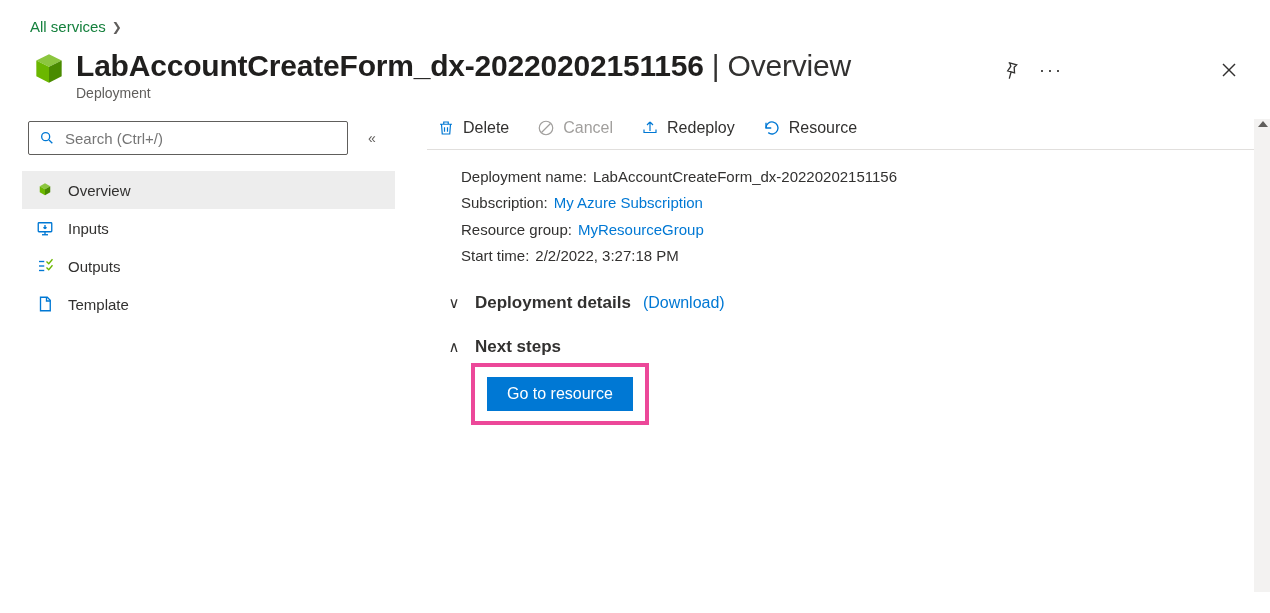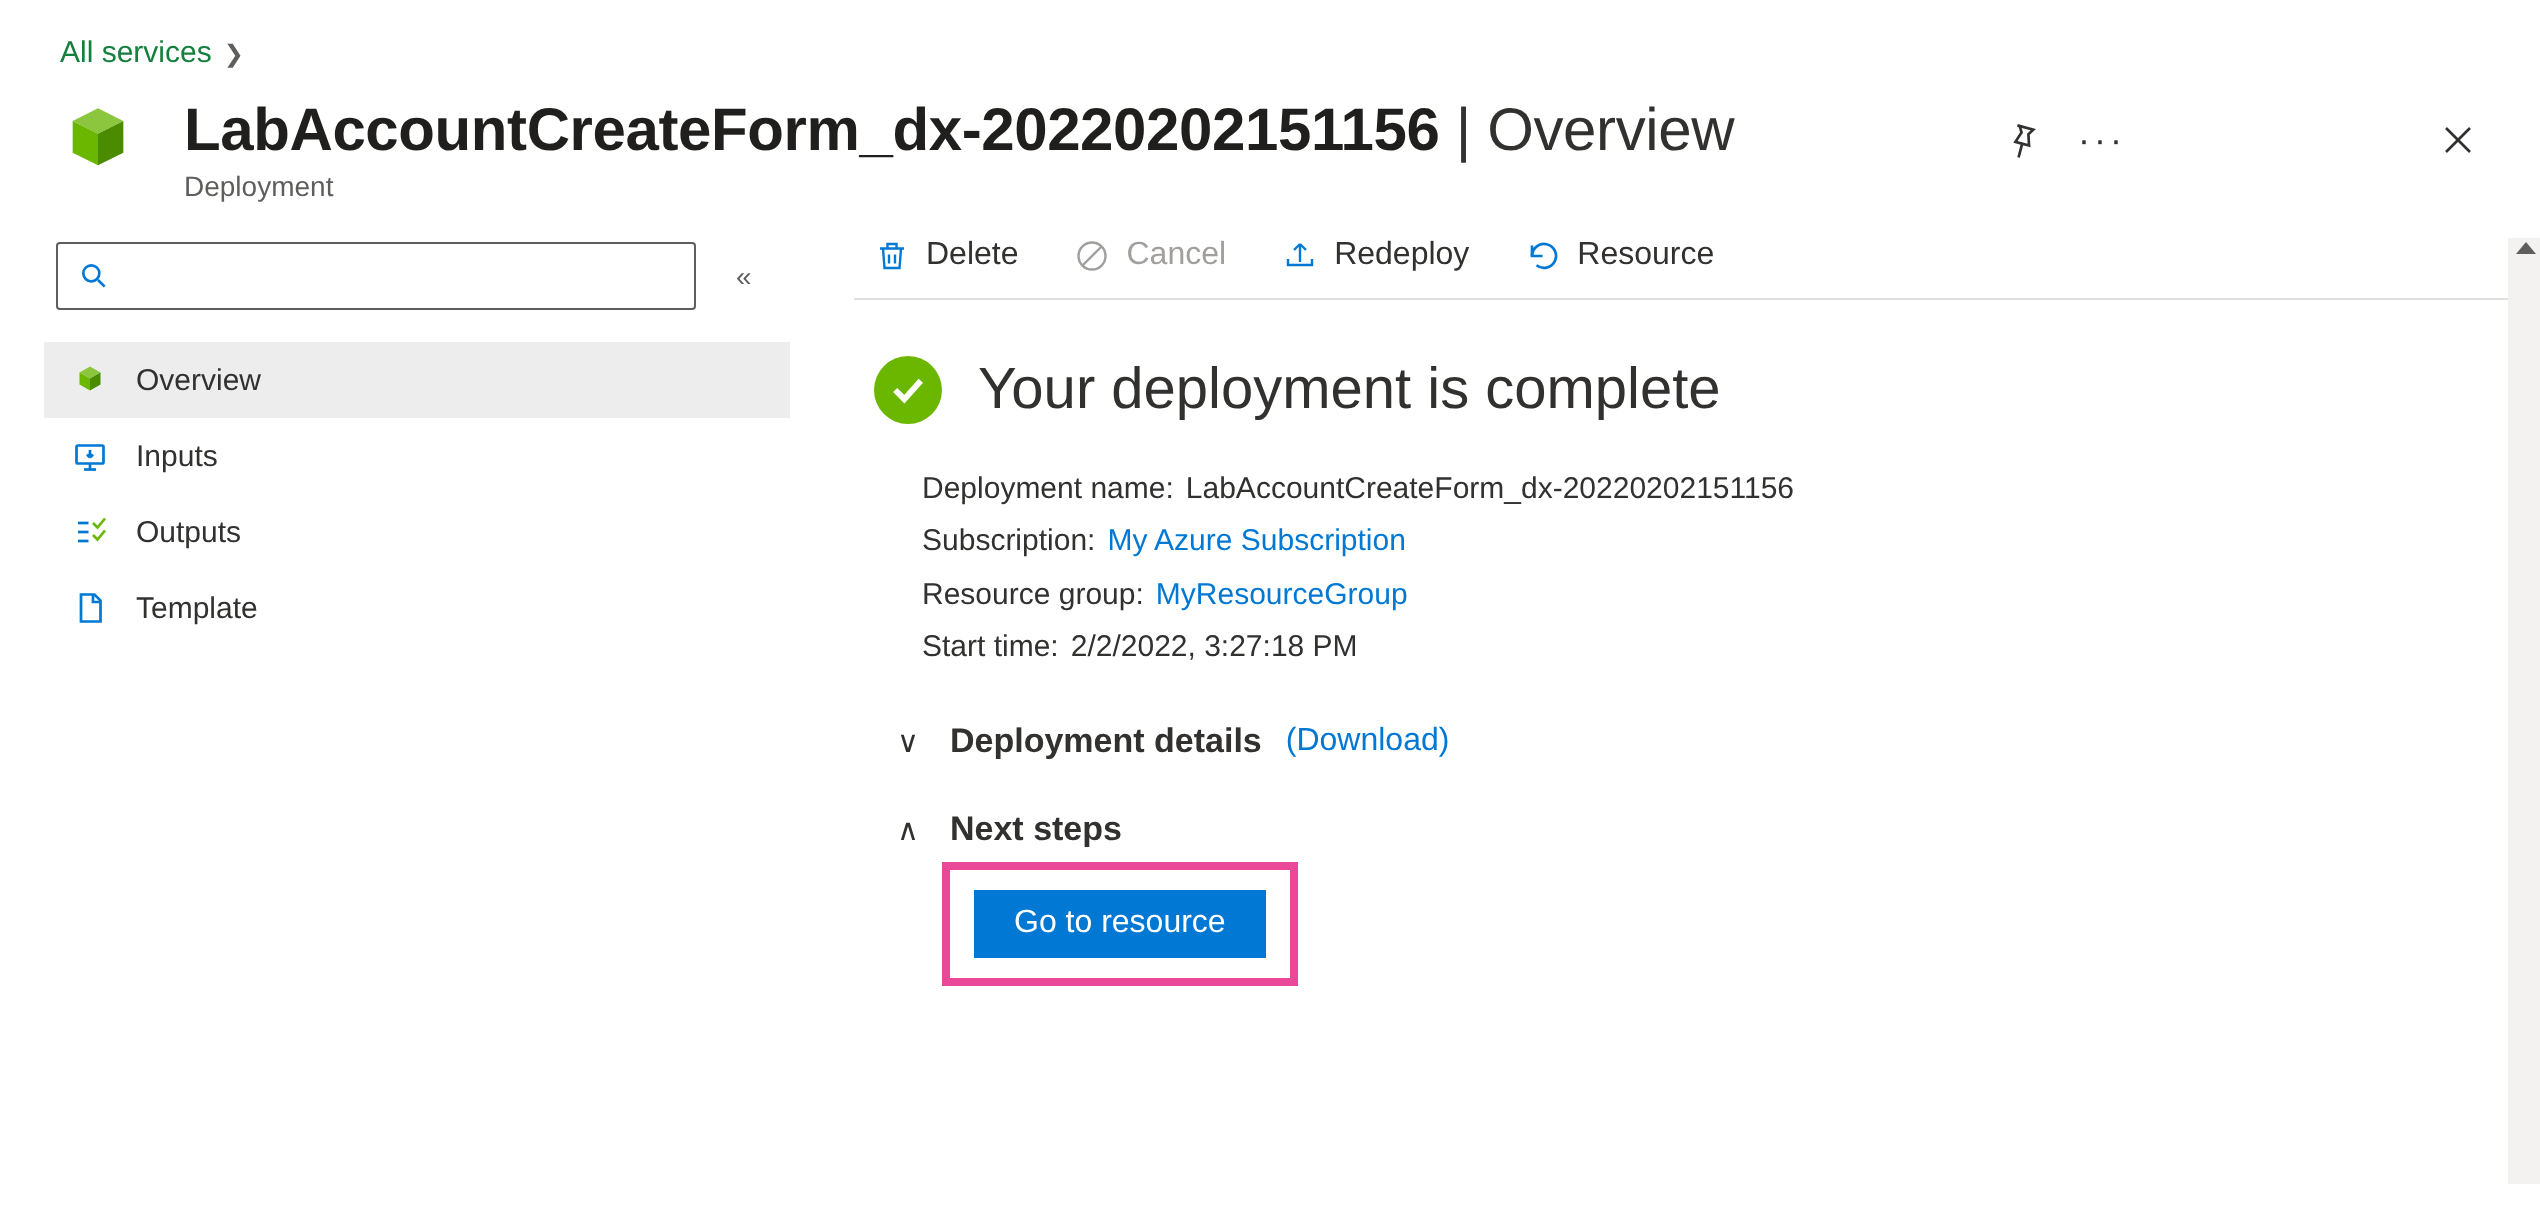--- a/index.html
+++ b/index.html
@@ -26,21 +26,21 @@
     text-decoration: none;
     font-size: 15px;
   }
   .breadcrumb .chev { color: #605e5c; font-size: 12px; }
 
   
   .header {
     display: flex;
     align-items: flex-start;
     padding: 4px 30px 18px;
-    gap: 24px;
+    gap: 8px;
   }
   .header .cube {
     width: 38px; height: 38px; margin-top: 2px;
     display:flex; align-items:center; justify-content:center;
   }
   .header .title-block { flex: 0 0 auto; }
   .header h1 {
     font-size: 30px;
     font-weight: 600;
     color: #201f1e;
@@ -253,20 +253,21 @@
 
 <div class="content">
 
   <div class="sidebar">
     <div class="search-row">
       <div class="search-box">
         <svg viewBox="0 0 24 24" width="16" height="16" fill="none" stroke="#0078d4" stroke-width="2">
           <circle cx="10" cy="10" r="6"></circle>
             <line x1="15" y1="15" x2="20" y2="20"></line>
         </svg>
+        <input type="text" placeholder="Search (Ctrl+/)" style="">
       </div>
       <div class="collapse-chev">«</div>
     </div>
     <ul class="nav">
       <li class="active">
         <span class="nav-icon">
           <svg viewBox="0 0 24 24" width="18" height="18">
               <g>
                 <polygon points="12,3 19,7 12,11 5,7" fill="#8cc63f"></polygon>
                 <polygon points="5,7 12,11 12,19 5,15" fill="#6bb700"></polygon>
@@ -335,28 +336,20 @@
       </div>
       <div class="tool">
         <svg viewBox="0 0 24 24" fill="none" stroke="#0078d4" stroke-width="1.8">
             <path d="M4 12a8 8 0 1 1 3 6.2"></path>
             <polyline points="4 5 4 12 11 12" fill="none"></polyline>
           </svg>
         <span>Resource</span>
       </div>
     </div>
 
-    <div class="status-row">
-      <div class="status-check">
-        <svg viewBox="0 0 24 24" width="22" height="22" fill="none" stroke="#fff" stroke-width="3.2">
-            <polyline points="5 12 10 17 19 7"></polyline>
-          </svg>
-      </div>
-      <h2>Your deployment is complete</h2>
-    </div>
 
     <div class="details">
       <div class="row">
         <span class="label">Deployment name:</span>
         <span class="value">LabAccountCreateForm_dx-20220202151156</span>
       </div>
       <div class="row">
         <span class="label">Subscription:</span>
         <a href="#">My Azure Subscription</a>
       </div>

